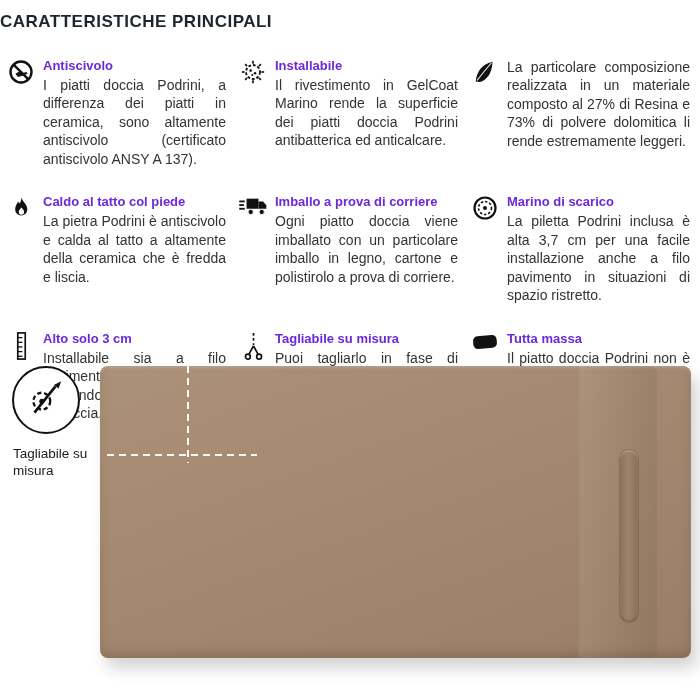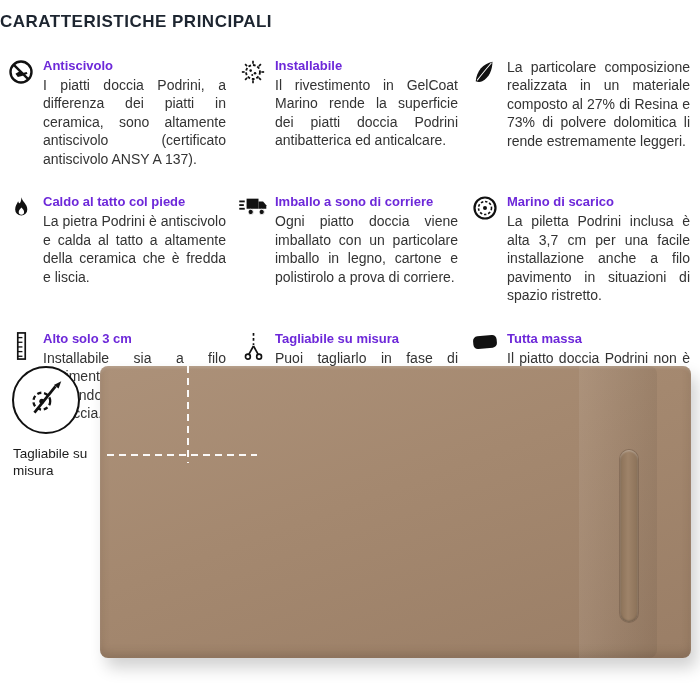--- a/index.html
+++ b/index.html
@@ -171,21 +171,21 @@
           <line x1="1" y1="11" x2="6" y2="11"></line>
           <line x1="1" y1="15" x2="7" y2="15"></line>
         </g>
         <rect x="9" y="4" width="13" height="11" fill="#111"></rect>
         <path d="M22 7 h5 l3.5 4.2 v3.8 h-8.5 z" fill="#111"></path>
         <circle cx="13.5" cy="18.5" r="2.9" fill="#111" stroke="#fff" stroke-width="1"></circle>
         <circle cx="25.5" cy="18.5" r="2.9" fill="#111" stroke="#fff" stroke-width="1"></circle>
       </svg>
     </span>
     <div>
-      <div class="feature-title">Imballo a sono di corriere</div>
+      <div class="feature-title">Imballo a prova di corriere</div>
       <div class="feature-desc">Ogni piatto doccia viene imballato con un particolare imballo in legno, cartone e polistirolo a prova di corriere.</div>
     </div>
   </div>
 
   <div class="feature">
     <span class="feature-icon">
       <svg viewBox="0 0 28 28" width="26" height="26">
         <circle cx="14" cy="14" r="11.3" fill="none" stroke="#111" stroke-width="2.4"></circle>
         <circle cx="14" cy="14" r="7" fill="none" stroke="#111" stroke-width="1.7" stroke-dasharray="2.6 2"></circle>
         <circle cx="14" cy="14" r="2.2" fill="#111"></circle>

